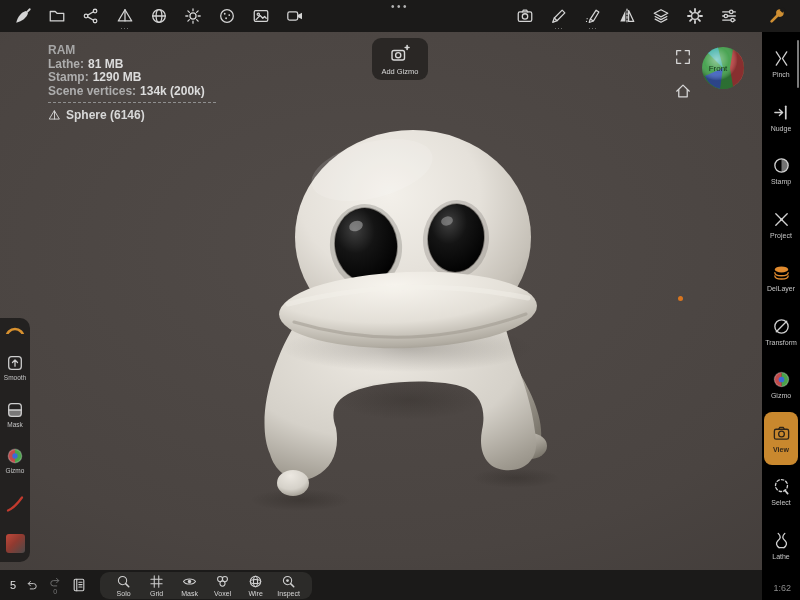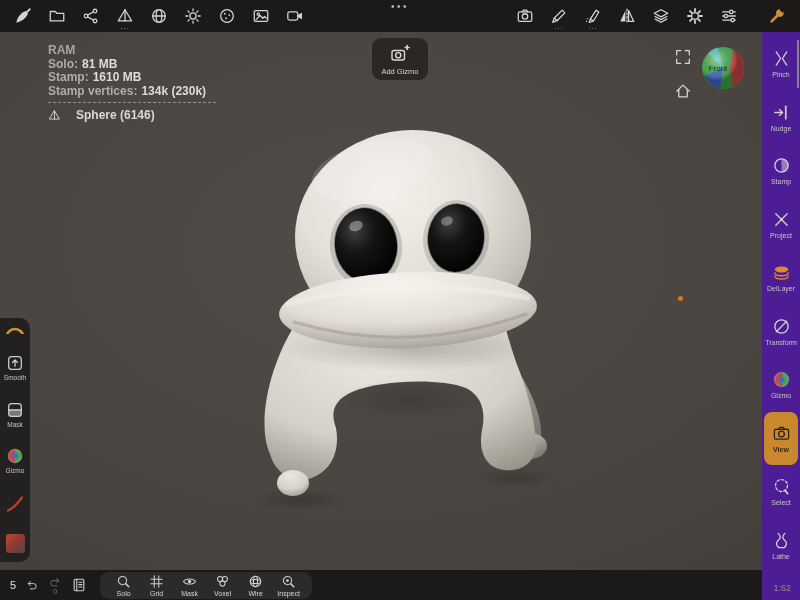--- a/index.html
+++ b/index.html
@@ -18,21 +18,21 @@
   .canvas { position:absolute; top:32px; left:0; width:762px; height:538px; overflow:hidden;
             background: radial-gradient(120% 110% at 48% 40%, #514b48 0%, #4a4441 52%, #3a3533 100%); }
   .model { position:absolute; left:0; top:0; width:762px; height:538px; }
 
   
   .stats { position:absolute; left:48px; top:12px; font-size:12px; color:#b2b2b2; line-height:13.5px;font-weight:bold; }
   .s-title { color:#a6a6a6; }
   .s-lab { color:#adadad; }
   .s-val { color:#dcdcdc; margin-left:4px; }
   .s-sep { width:168px; border-top:1px dashed #8f8f8f; margin:4px 0 6px; }
-  .s-obj { display:flex; align-items:center; gap:15px; color:#d8d8d8; cursor:pointer; }
+  .s-obj { display:flex; align-items:center; gap:5px; color:#d8d8d8; cursor:pointer; }
   .s-obj .ic svg { width:13px; height:13px; }
 
   
   .addview { position:absolute; left:400px; top:6px; transform:translateX(-50%); width:52px; padding:6px 2px 4px; background:rgba(40,38,36,.95); border-radius:9px; display:flex; flex-direction:column; align-items:center; gap:3px; color:#d8d8d8; cursor:pointer; z-index:3; }
   .addview .ic svg { width:20px; height:20px; }
   .av-label { font-size:7.5px; color:#d8d8d8; }
 
   
   .viewctrl { position:absolute; right:70px; top:16px; display:flex; flex-direction:column; gap:16px; color:#d8d8d8; z-index:3; }
   .vbtn { cursor:pointer; }
@@ -40,21 +40,21 @@
   .front-label { position:absolute; left:0; top:0; width:100%; height:100%; display:flex; align-items:center; justify-content:center; padding-right:10px; box-sizing:border-box; font-size:8px; font-weight:normal; color:#16321a; }
   .orange-dot { position:absolute; left:678px; top:264px; width:5px; height:5px; border-radius:50%; background:#d8751f; }
 
   
   .leftbar { position:absolute; left:0; top:286px; width:30px; height:244px; background:#232120; border-radius:0 10px 10px 0; display:flex; flex-direction:column; align-items:center; justify-content:space-between; padding:5px 0 9px; box-sizing:border-box; z-index:4; }
   .lt-item { display:flex; flex-direction:column; align-items:center; gap:2px; color:#cfcfcf; cursor:pointer; }
   .lt-label { font-size:6.5px; color:#c4c4c4; }
   .redgrad { width:19px; height:19px; border-radius:3px; background:linear-gradient(135deg,#c0483a 0%,#913a30 45%,#4a4a4a 100%); display:inline-block; }
 
   
-  .rightbar { position:absolute; top:32px; right:0; width:38px; height:568px; background:#4c1d95; z-index:5; }
+  .rightbar { position:absolute; top:32px; right:0; width:38px; height:568px; background:#000000; z-index:5; }
   .rt-items { display:flex; flex-direction:column; padding-top:5px; }
   .rt-item { height:53.5px; display:flex; flex-direction:column; align-items:center; justify-content:center; gap:3px; color:#d0d0d0; cursor:pointer; }
   .rt-item svg { width:19px; height:19px; }
   .rt-label { font-size:7px; color:#c6c6c6; }
   .rt-item.active { background:#c9882e; border-radius:8px; margin:0 2px; color:#2e2418; }
   .rt-item.active .rt-label { color:#33271a; font-weight:bold; }
   .rt-scroll { position:absolute; top:8px; right:1.5px; width:2px; height:48px; background:#9a9a9a; border-radius:1px; opacity:.8; }
   .scale-readout { position:absolute; right:9px; bottom:7px; font-size:9px; color:#8c8c8c; }
 
   
@@ -309,23 +309,23 @@
       <ellipse cx="447" cy="189" rx="6" ry="4.5" fill="rgba(255,255,255,0.3)" transform="rotate(-15 447 189)"></ellipse>
 
       <ellipse cx="408" cy="316" rx="126" ry="24" fill="url(#gShadow)" opacity="0.5"></ellipse>
       <ellipse cx="408" cy="278" rx="129" ry="38" fill="url(#gCollar)" transform="rotate(-2 408 278)"></ellipse>
       <path d="M288 272 Q 408 242 528 266" stroke="#f4f1ea" stroke-width="5" fill="none" opacity="0.45" stroke-linecap="round"></path>
       <path d="M294 290 Q 408 324 526 282" stroke="#9a948a" stroke-width="3" fill="none" opacity="0.5" stroke-linecap="round"></path>
     </svg>
 
     <div class="stats">
       <div class="s-title">RAM</div>
-      <div class="s-row"><span class="s-lab">Solo:</span><span class="s-val">81 MB</span></div>
-      <div class="s-row"><span class="s-lab">Stamp:</span><span class="s-val">1610 MB</span></div>
-      <div class="s-row"><span class="s-lab">Stamp vertices:</span><span class="s-val">134k (230k)</span></div>
+      <div class="s-row"><span class="s-lab">Lathe:</span><span class="s-val">81 MB</span></div>
+      <div class="s-row"><span class="s-lab">Stamp:</span><span class="s-val">1290 MB</span></div>
+      <div class="s-row"><span class="s-lab">Scene vertices:</span><span class="s-val">134k (200k)</span></div>
       <div class="s-sep"></div>
       <div class="s-obj">
         <span class="ic">
             <svg viewBox="0 0 20 20" width="18" height="18" fill="none" stroke="currentColor" stroke-width="1.4" stroke-linecap="round" stroke-linejoin="round">
               <path d="M10 3 L17.5 15.5 H2.5 Z"></path>
               <path d="M10 3 V15.5"></path>
             </svg>
           </span>
         <span>Sphere (6146)</span>
       </div>

